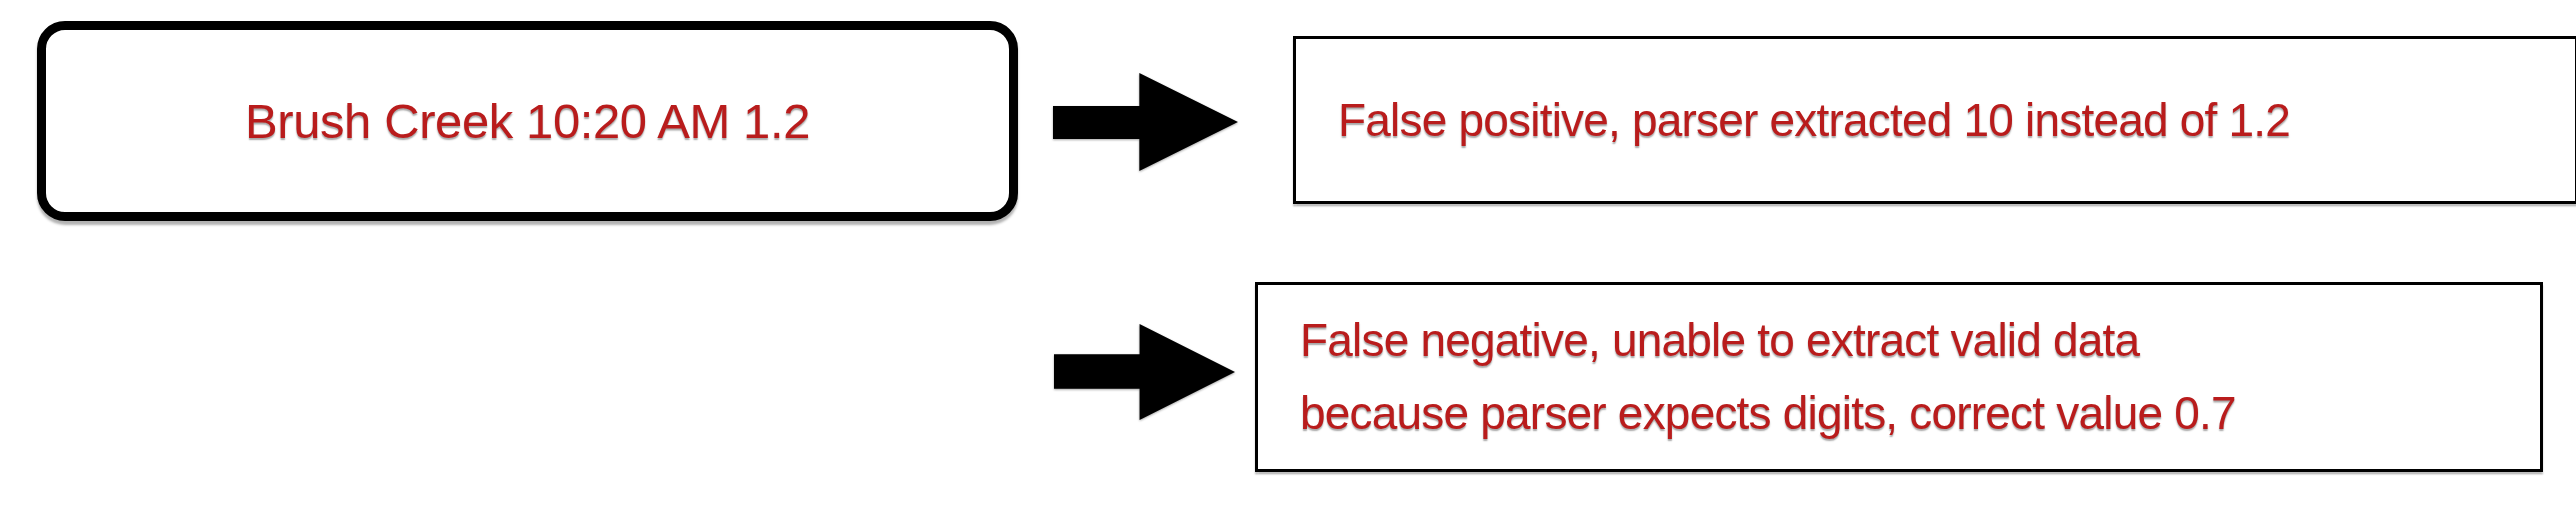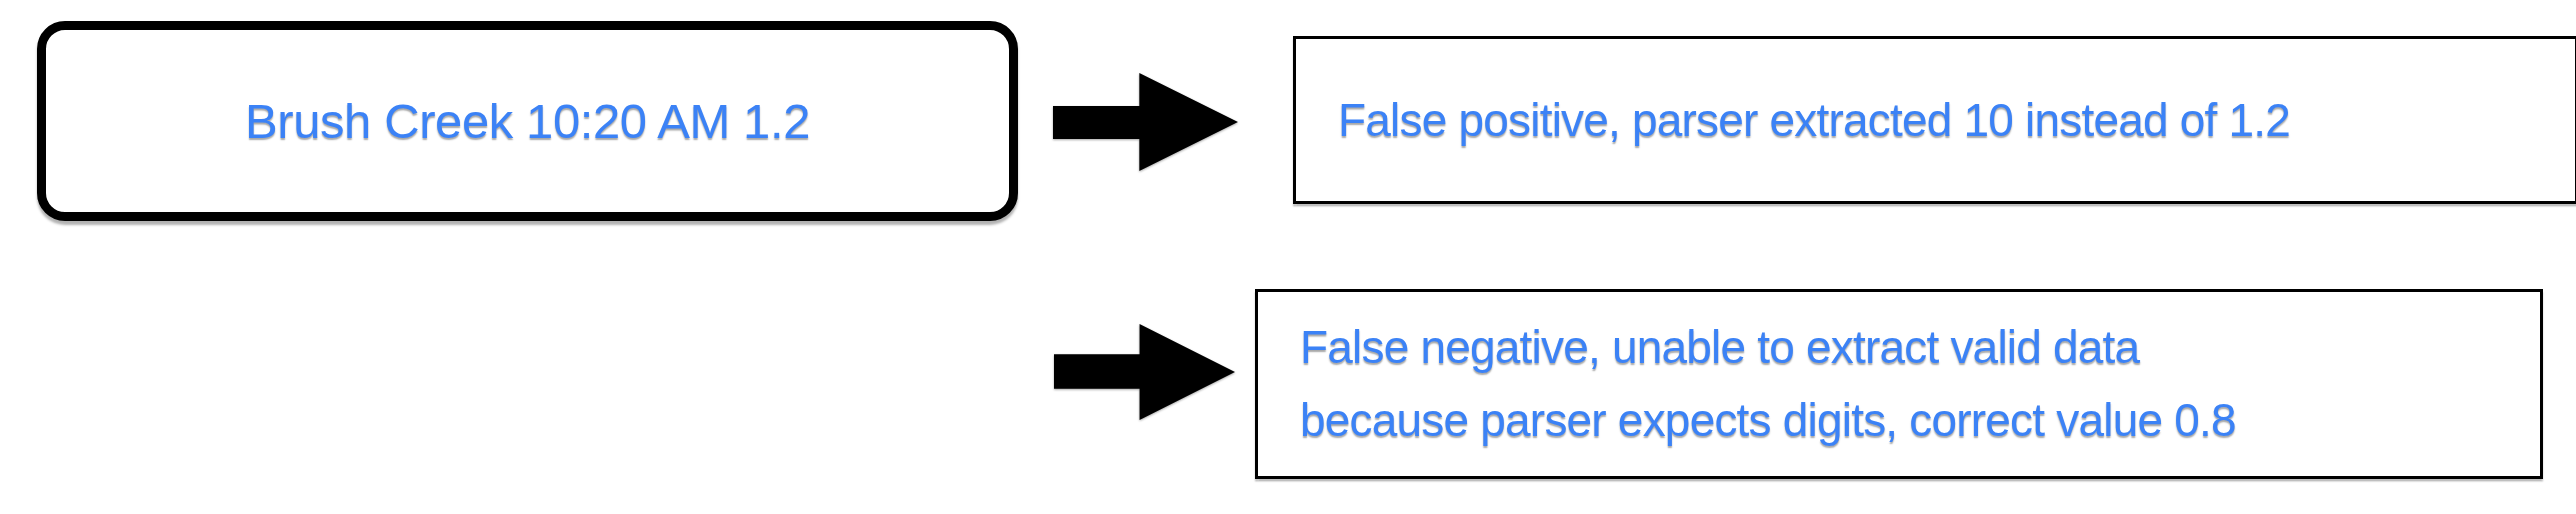--- a/index.html
+++ b/index.html
@@ -7,21 +7,21 @@
     padding: 0;
     background: #ffffff;
     font-family: "Liberation Sans", sans-serif;
   }
   .canvas {
     position: relative;
     width: 2576px;
     height: 514px;
     background: #ffffff;
     overflow: hidden;
-    color: #3b82f6;
+    color: #b91c1c;
     border-radius: 31px;
   }
   
   .round-box {
     position: absolute;
     left: 37px;
     width: 981px;
     box-sizing: border-box;
     border: 9px solid #000000;
     border-radius: 28px;
@@ -50,21 +50,21 @@
     align-items: flex-start;
     padding-left: 42px;
     padding-right: 25px;
     font-size: 46px;
     letter-spacing: -0.8px;
     line-height: 73px;
     box-shadow: 0 2.5px 1.6px rgba(0,0,0,0.25);
     text-shadow: 0 1.6px 1.6px rgba(0,0,0,0.35);
   }
   .rect-box-1 { top: 36px;  width: 1285px; height: 168px; margin-left: 38px; }
-  .rect-box-2 { top: 289px; width: 1288px; height: 190px; }
+  .rect-box-2 { top: 282px; width: 1288px; height: 190px; }
   .rect-box .line { white-space: nowrap; }
 
   
   .arrow-svg {
     position: absolute;
     filter: drop-shadow(0 1.6px 0.8px rgba(0,0,0,0.35));
   }
   .arrow-1 { left: 1053px; top: 73px;  width: 185px; height: 98px; }
   .arrow-2 { left: 1054px; top: 324px; width: 181px; height: 96px; }
   .arrow-svg polygon { fill: #000000; }
@@ -86,17 +86,17 @@
     <div class="line">False positive, parser extracted 10 instead of 1.2</div>
   </div>
 
 
   <svg class="arrow-svg arrow-2" viewBox="0 0 220 117" preserveAspectRatio="none">
     <polygon points="0,37 104,37 104,0 220,58.5 104,117 104,79 0,79"></polygon>
   </svg>
 
   <div class="rect-box rect-box-2">
     <div class="line">False negative, unable to extract valid data</div>
-    <div class="line">because parser expects digits, correct value 0.8</div>
+    <div class="line">because parser expects digits, correct value 0.7</div>
   </div>
 
 </div>
 
 
 </body></html>

